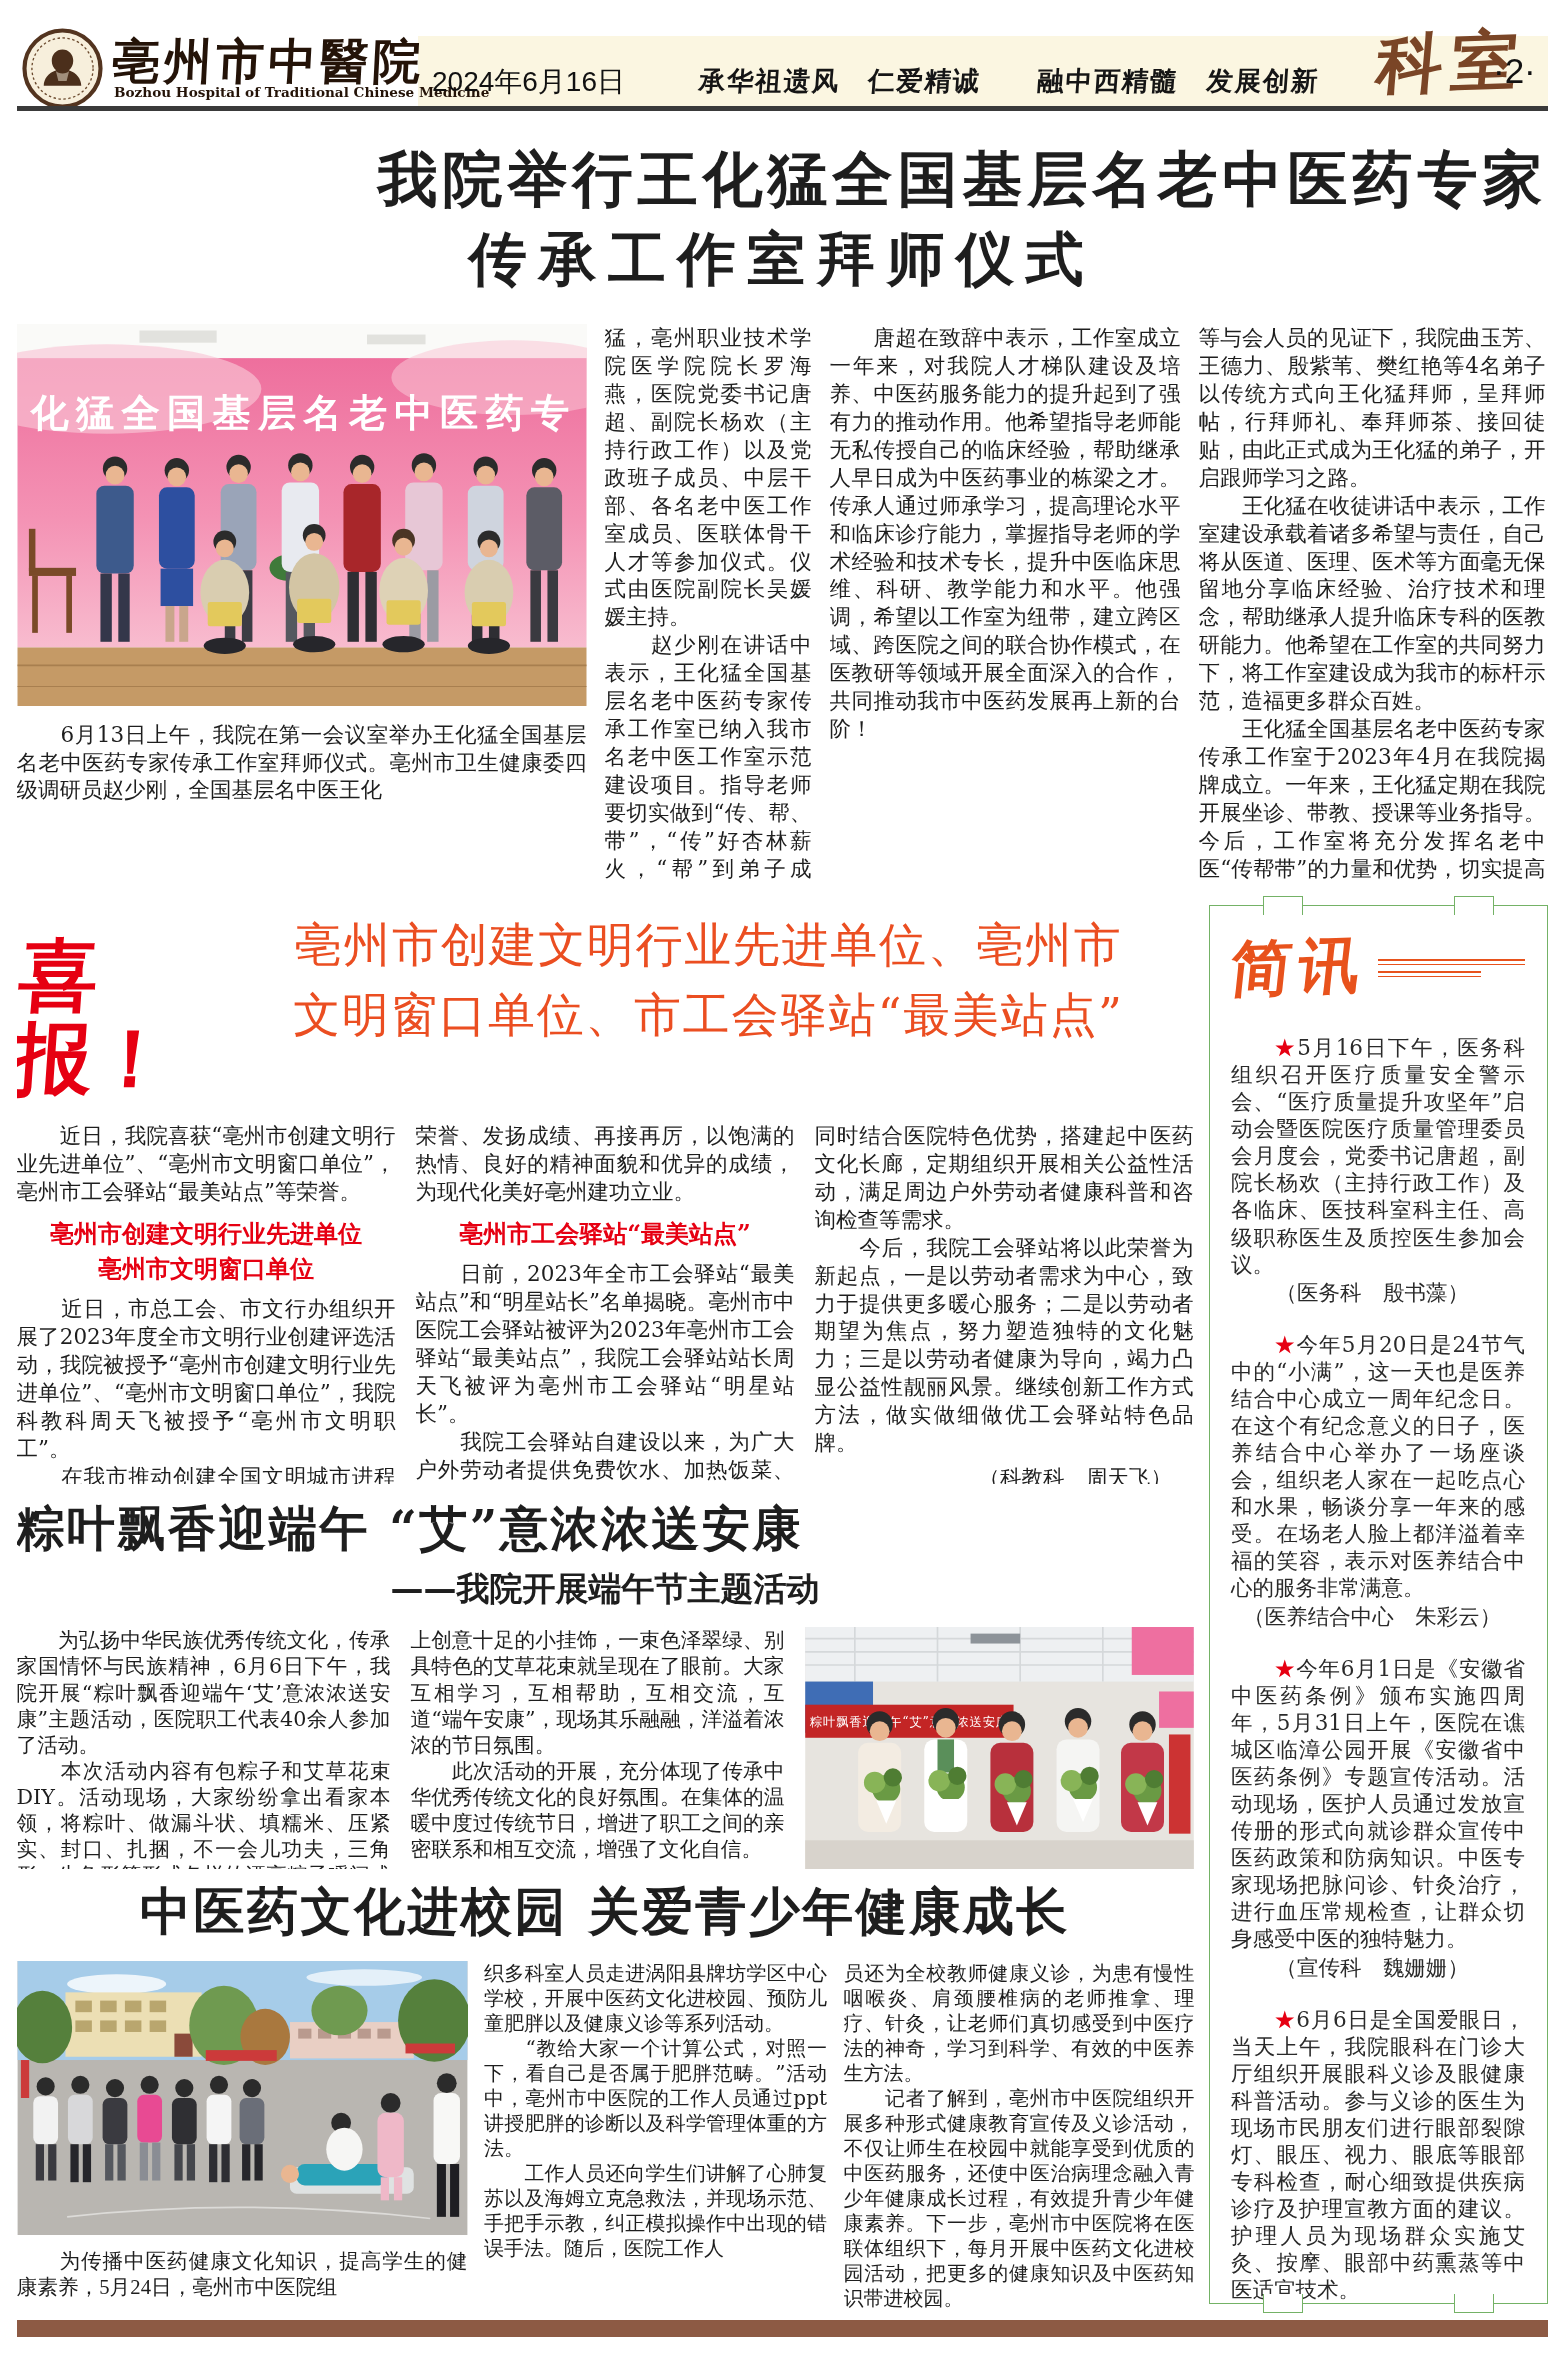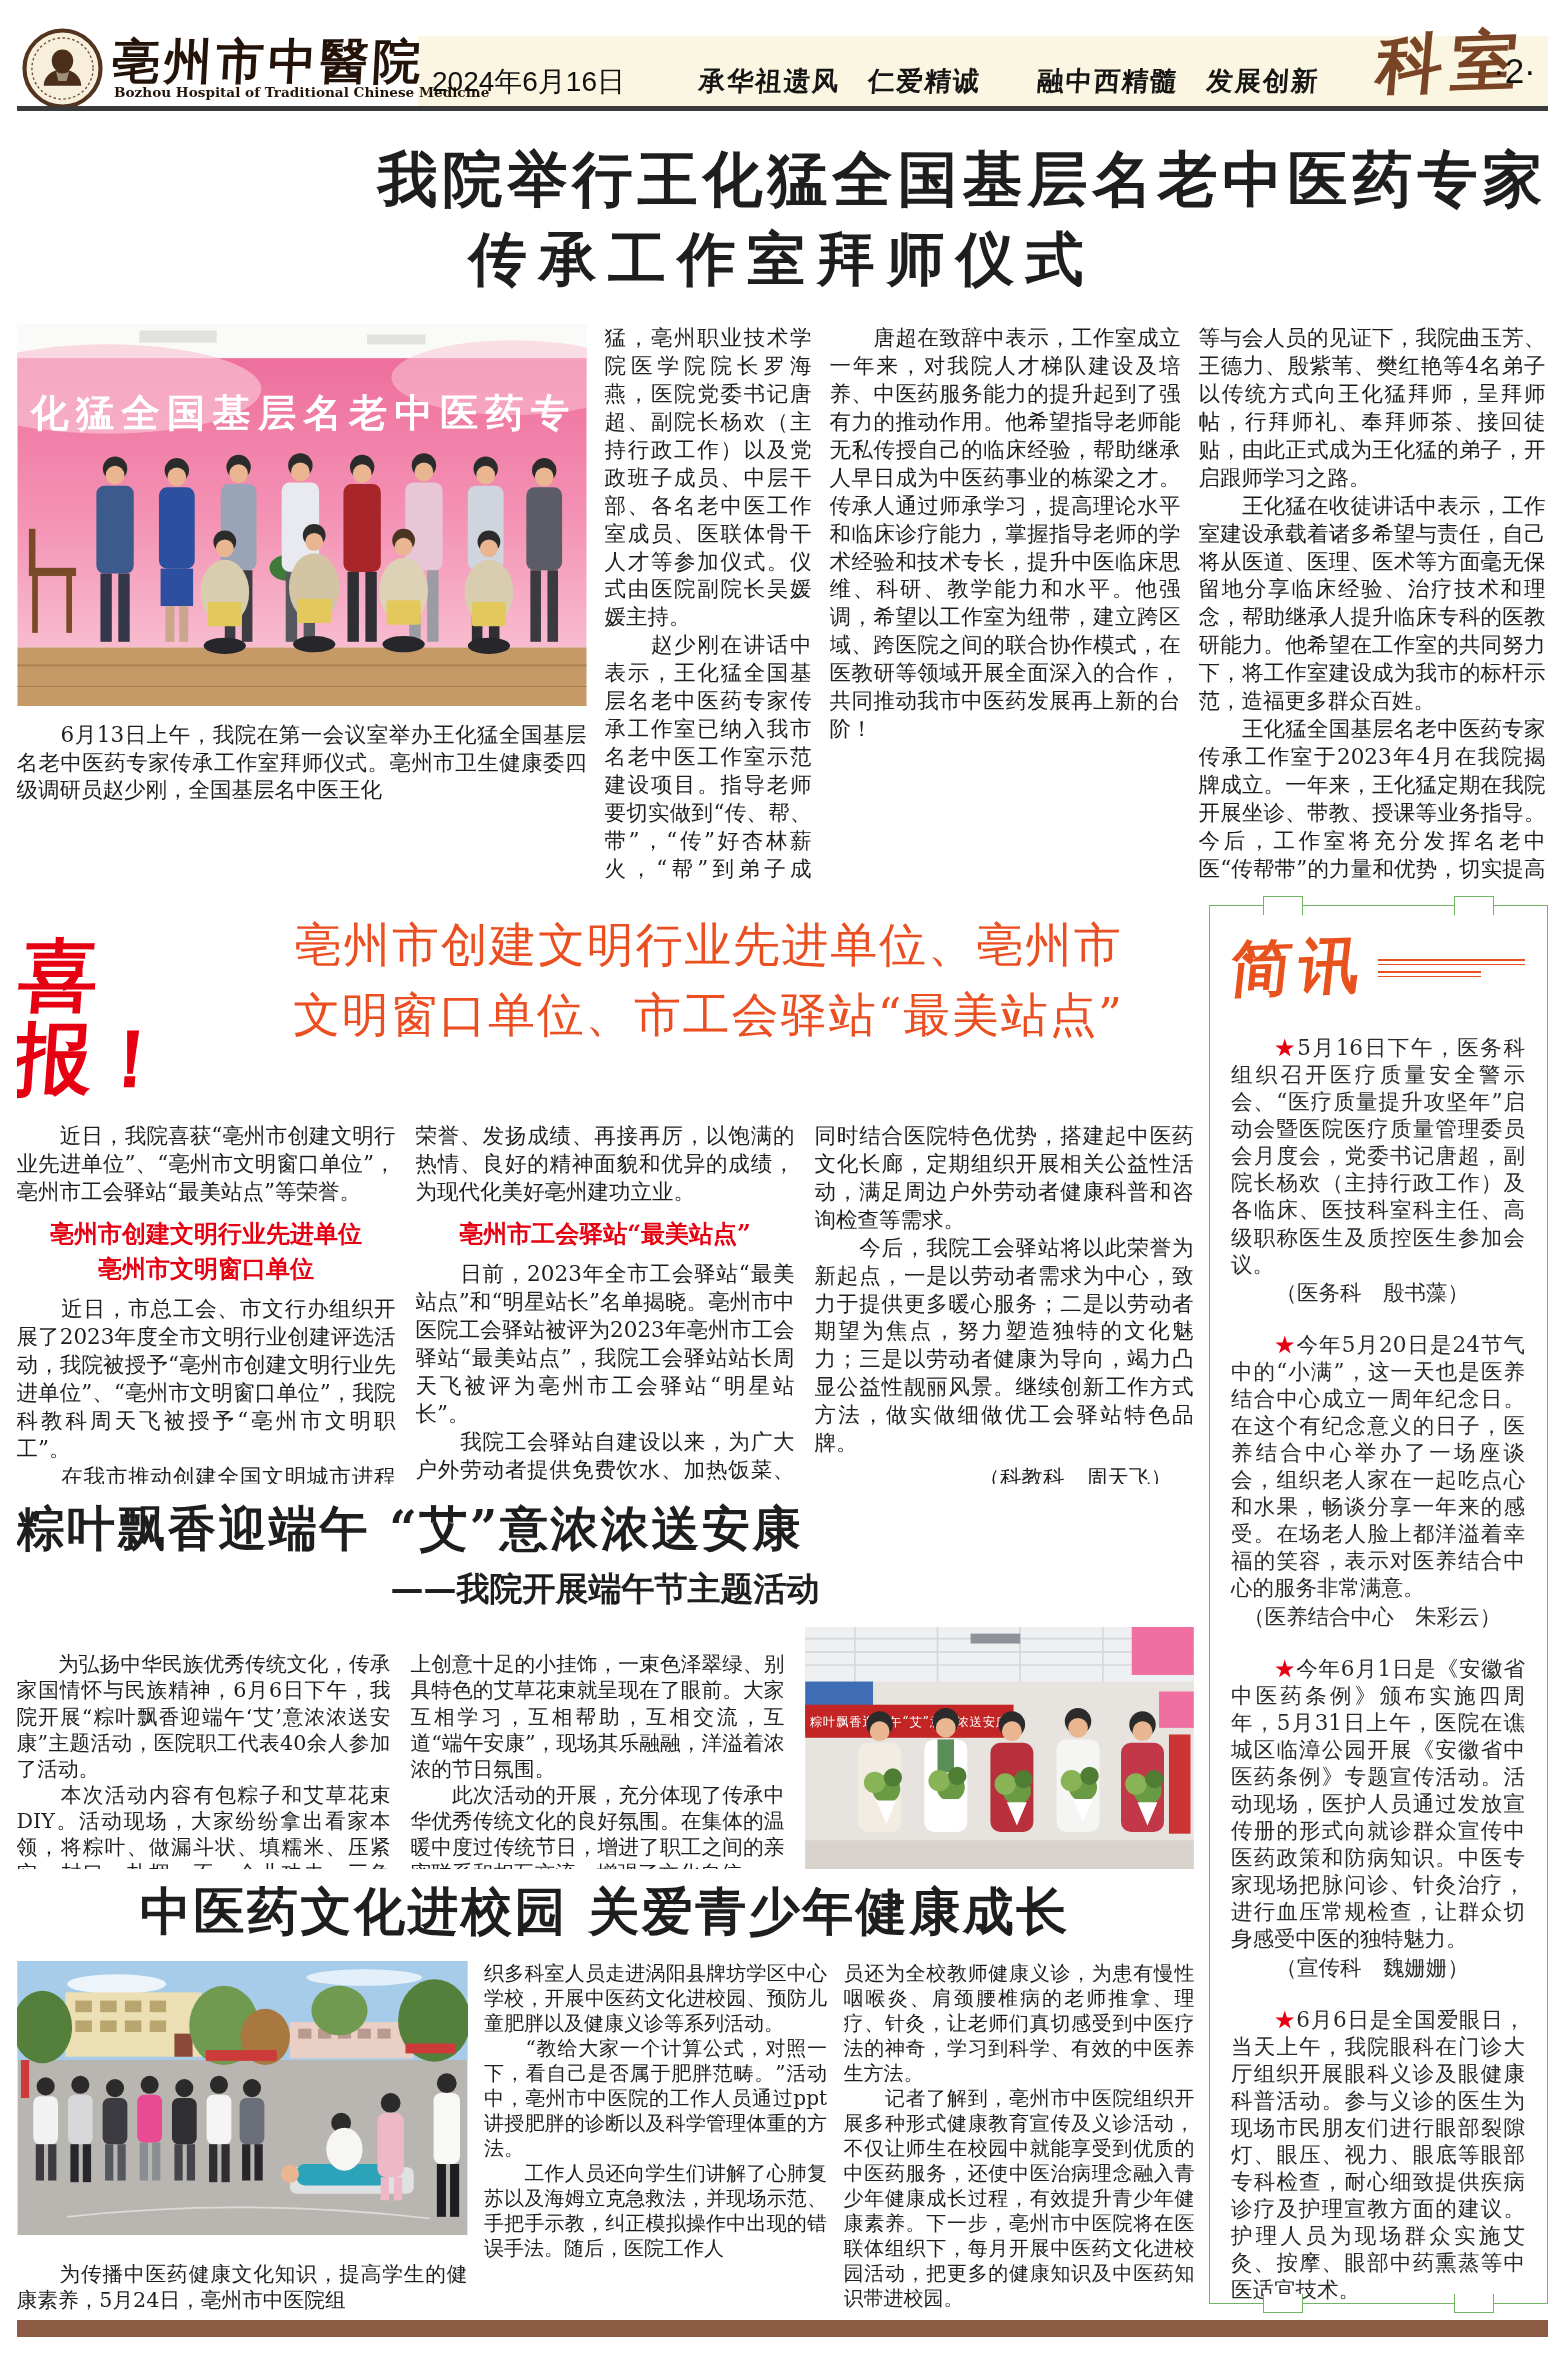--- a/index.html
+++ b/index.html
@@ -53,29 +53,29 @@
   .xibao-cols{display:flex;gap:20px;margin-top:21.5px;height:389px;overflow:hidden;}
   .xb-col{width:379px;flex:none;}
   .subhead{color:#e60012;font-weight:900;text-align:center;font-size:24px;line-height:1.45;
            margin:11.6px 0 8.3px 0;}
 
   
   .duanwu{height:380px;overflow:hidden;margin-top:5px;}
   .dw-title{font-size:48px;font-weight:900;letter-spacing:2.5px;margin-top:8.3px;}
   .dw-sub{text-align:center;font-size:33px;font-weight:900;margin-top:6.6px;}
   .dw-body{display:flex;gap:20px;margin-top:15px;height:248px;overflow:hidden;}
-  .dw-col{width:374px;flex:none;font-size:20.7px;line-height:1.26;margin-top:24px;}
+  .dw-col{width:374px;flex:none;font-size:20.7px;line-height:1.26;}
   .dw-photo{width:389px;flex:none;}
 
   
   .campus{height:438px;overflow:hidden;margin-top:3.3px;}
   .cp-title{text-align:center;font-size:51px;font-weight:900;letter-spacing:2.5px;margin-top:6.6px;}
   .cp-body{display:flex;gap:16.5px;margin-top:13.2px;height:356px;overflow:hidden;}
   .cp-left{width:451px;flex:none;}
-  .cp-caption{margin-top:23px;font-size:20.7px;line-height:1.26;}
+  .cp-caption{margin-top:10px;font-size:20.7px;line-height:1.26;font-family:Liberation Serif, serif;}
   .cp-c2{width:343px;flex:none;font-size:20px;line-height:1.25;}
   .cp-c3{width:351px;flex:none;font-size:20px;line-height:1.25;}
 
   
   .sidebar{position:relative;width:339px;flex:none;height:1399px;border:1.7px solid #74b266;
            box-sizing:border-box;padding:16.5px 21.5px;background:#fff;}
   .notch{position:absolute;background:#fff;border:1.7px solid #74b266;width:38px;height:18px;}
   .notch.tl{top:-10px;left:53px;border-bottom:none;}
   .notch.tr{top:-10px;right:53px;border-bottom:none;}
   .notch.bl{bottom:-10px;left:53px;border-top:none;}

